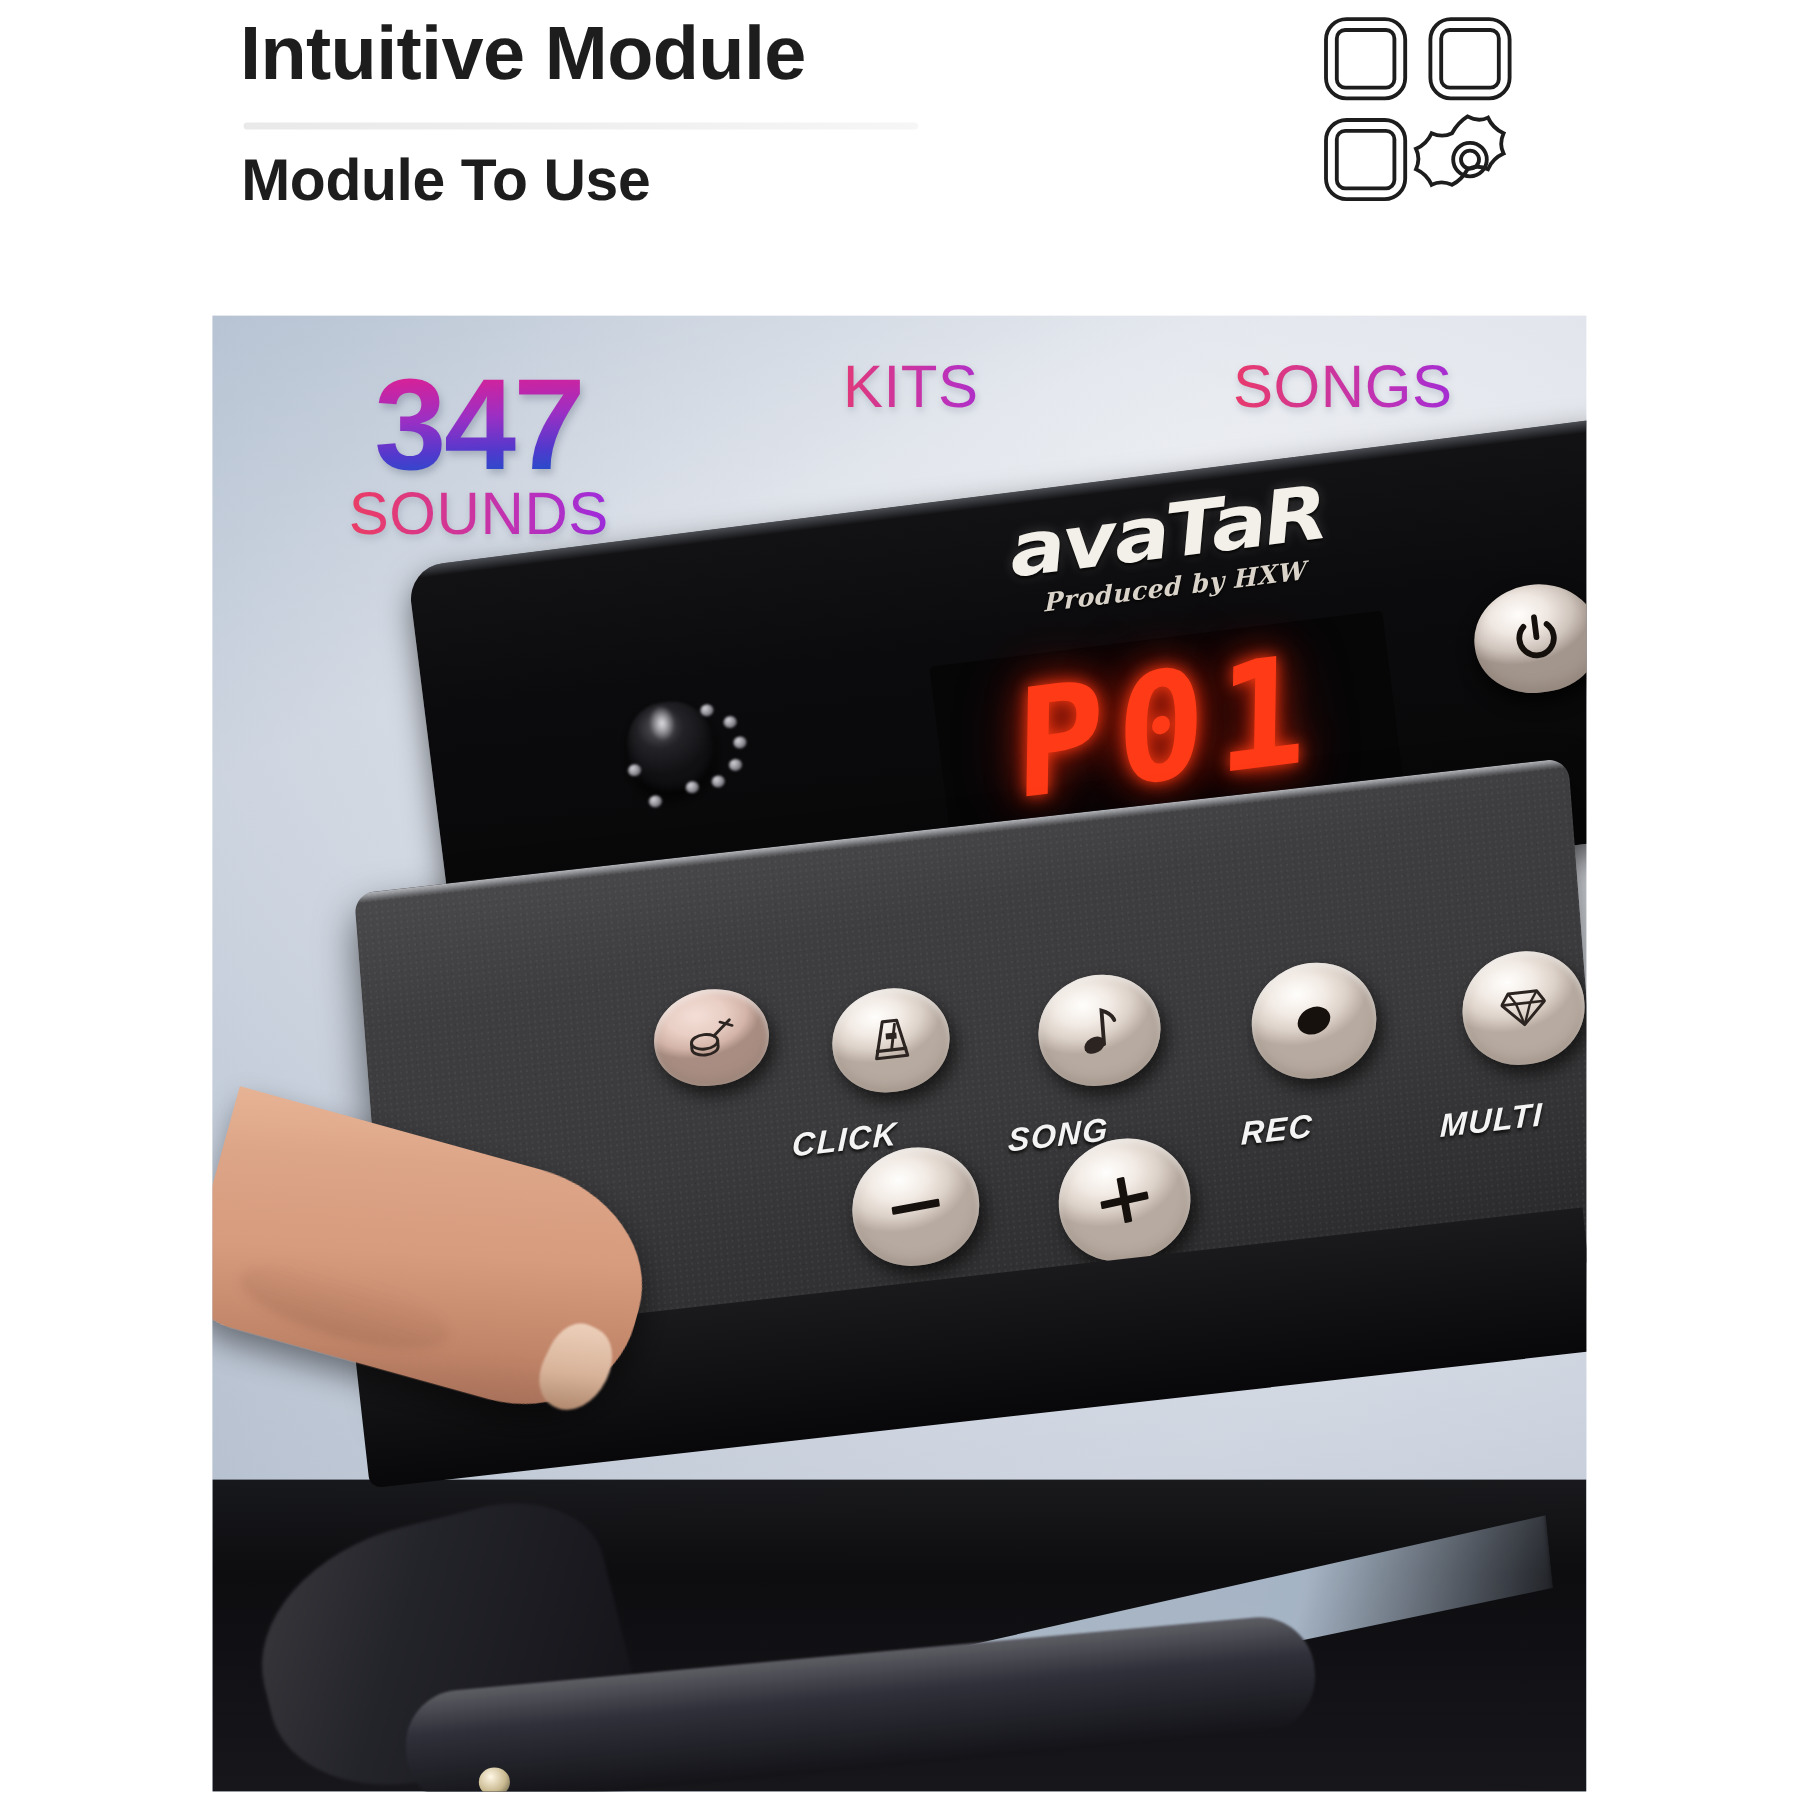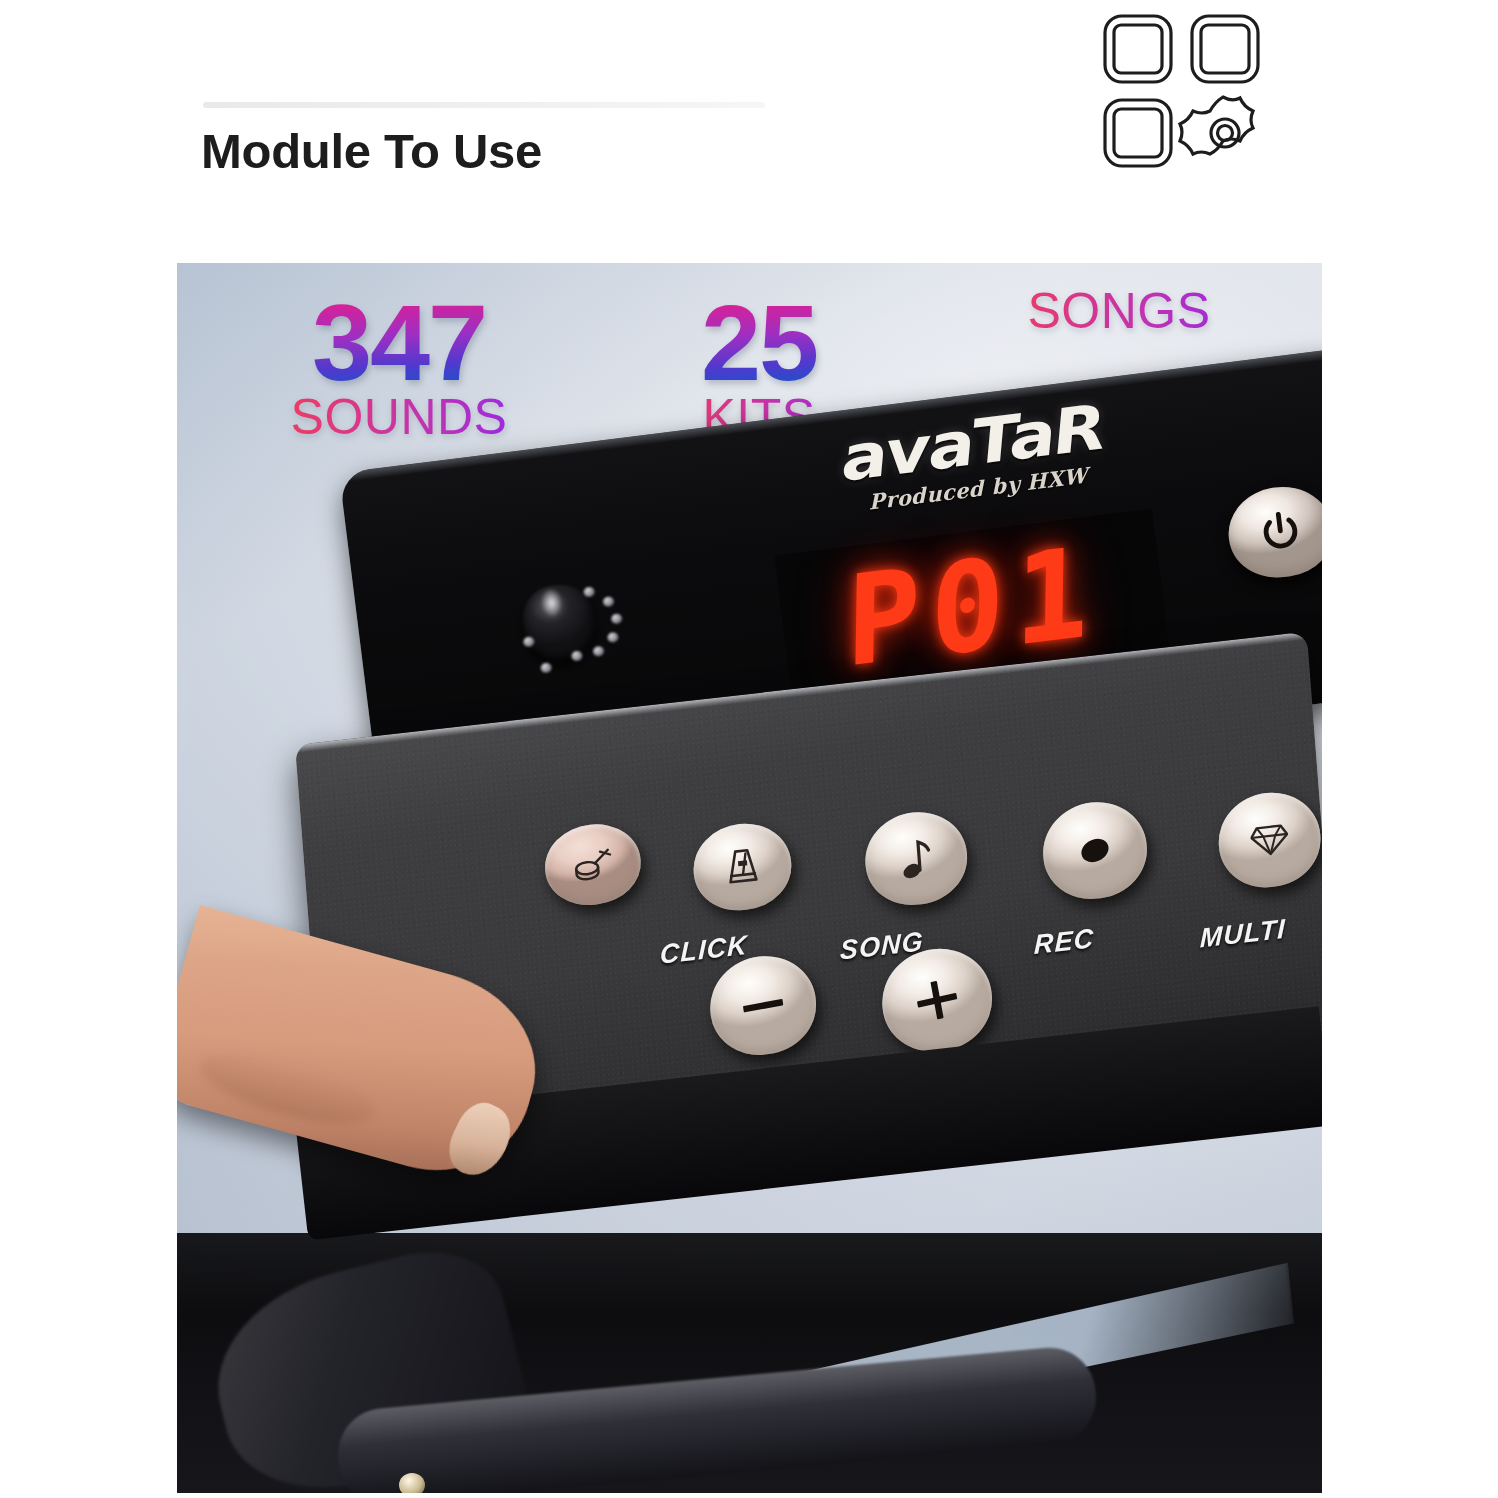--- a/index.html
+++ b/index.html
@@ -42,21 +42,21 @@
       radial-gradient(120% 90% at 72% 12%, #f2f3f6 0%, #e3e6ec 34%, #c9d1dd 68%, #aebaca 100%);
   }
   .photo-bg-sheen {
     position: absolute; inset: 0;
     background:
       linear-gradient(155deg, rgba(164,181,201,0.55) 0%, rgba(205,214,226,0.25) 22%,
                       rgba(243,244,247,0.0) 45%, rgba(226,229,236,0.35) 75%, rgba(196,204,216,0.55) 100%);
   }
 
   
-  .stats { position: absolute; left: 0; top: 27px; width: 1145px; height: 230px; }
+  .stats { position: absolute; left: 0; top: 38px; width: 1145px; height: 230px; }
   .stat { position: absolute; text-align: center; }
   .stat .num {
     font-size: 108px; font-weight: 800; line-height: 0.98;
     letter-spacing: -2px;
     background: linear-gradient(177deg, #ea1a7c 0%, #d4229a 18%, #9b2fc4 45%, #5139cd 68%, #1a52c9 88%, #1449c4 100%);
     -webkit-background-clip: text; background-clip: text;
     color: transparent; -webkit-text-fill-color: transparent;
     filter: drop-shadow(2px 4px 3px rgba(90,100,120,0.33));
   }
   .stat .lbl {
@@ -258,20 +258,21 @@
     background: linear-gradient(110deg, rgba(198,212,228,0.0) 0%, rgba(198,212,228,0.85) 28%, rgba(182,198,216,0.9) 72%, rgba(150,168,190,0.0) 100%);
     transform: rotate(-5.8deg); filter: blur(2px);
     clip-path: polygon(0% 70%, 100% 8%, 100% 46%, 0% 100%);
   }
 </style>
 </head>
 <body>
 
 <div id="page">
 
+  <div class="header-title">Intuitive Module</div>
   <div class="header-rule"></div>
   <div class="header-sub">Module To Use</div>
 
   <div class="icon-cluster">
     <svg viewBox="0 0 180 180" xmlns="http://www.w3.org/2000/svg" fill="none" stroke="#1d1d1d" stroke-width="3.2">
       <g>
         <rect x="10" y="8" width="66" height="66" rx="17"></rect>
         <rect x="19" y="17" width="48" height="48" rx="7"></rect>
       </g>
       <g>
@@ -292,21 +293,20 @@
 
   <div class="photo">
     <div class="photo-bg-sheen"></div>
 
     <div class="stats">
       <div class="stat" id="stat-0">
         <div class="num">347</div>
         <div class="lbl">SOUNDS</div>
       </div>
       <div class="stat" id="stat-1">
-        <div class="num">25</div>
         <div class="lbl">KITS</div>
       </div>
       <div class="stat" id="stat-2">
         <div class="lbl">SONGS</div>
       </div>
     </div>
 
     <div class="module">
 
       <div class="dark-bottom"></div>

